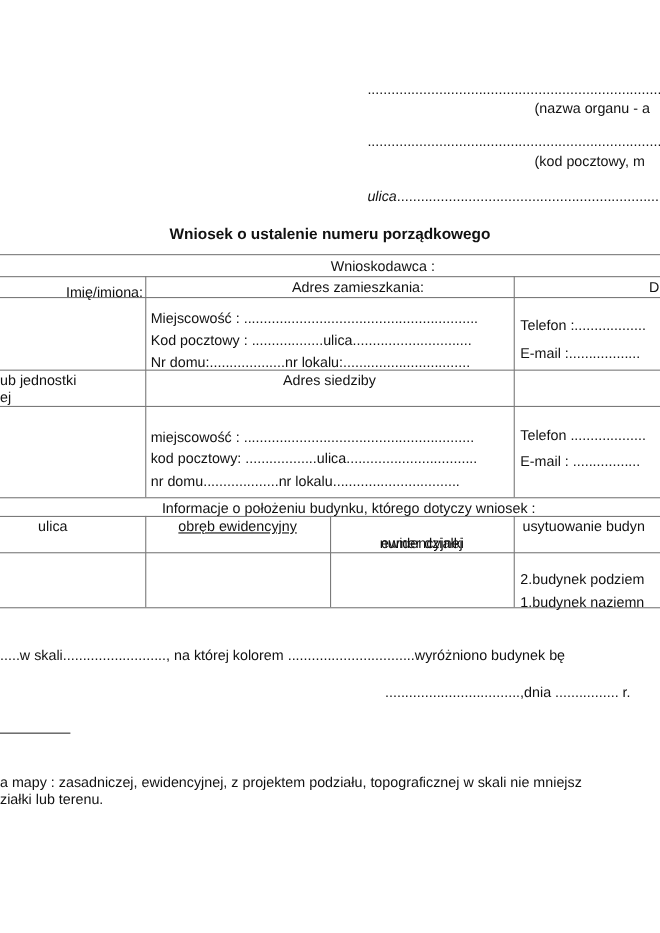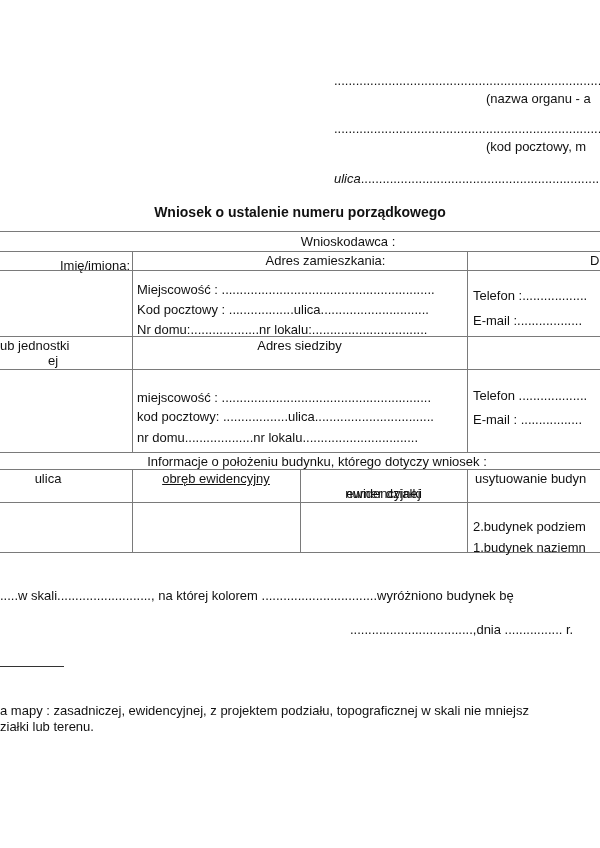--- a/index.html
+++ b/index.html
@@ -50,21 +50,21 @@
 <div class="abs" style="left:590px; top:253px;">D</div>
 
 <div class="abs" style="left:0; width:131px; top:271px; height:64px;"></div>
 <div class="abs" style="left:137px; top:282px; width:329px; overflow:hidden;">Miejscowość : ...........................................................</div>
 <div class="abs" style="left:137px; top:302px; width:329px; overflow:hidden;">Kod pocztowy : ..................ulica..............................</div>
 <div class="abs" style="left:137px; top:322px; width:329px; overflow:hidden;">Nr domu:...................nr lokalu:................................</div>
 <div class="abs" style="left:473px; top:288px;">Telefon :..................</div>
 <div class="abs" style="left:473px; top:313px;">E-mail :..................</div>
 
 <div class="abs" style="left:0; top:338px;">ub jednostki</div>
-<div class="abs" style="left:0; top:353px;margin-left:48px;">ej</div>
+<div class="abs" style="left:0; top:353px;">ej</div>
 <div class="abs center" style="left:132px; width:335px; top:338px;">Adres siedziby</div>
 
 <div class="abs" style="left:0; width:131px; top:370px; height:81px;"></div>
 <div class="abs" style="left:137px; top:390px; width:329px; overflow:hidden;">miejscowość : ..........................................................</div>
 <div class="abs" style="left:137px; top:409px; width:329px; overflow:hidden;">kod pocztowy: ..................ulica.................................</div>
 <div class="abs" style="left:137px; top:430px; width:329px; overflow:hidden;">nr domu...................nr lokalu................................</div>
 <div class="abs" style="left:473px; top:388px;">Telefon ...................</div>
 <div class="abs" style="left:473px; top:412px;">E-mail : .................</div>
 
 <div class="abs center" style="left:0; width:634px; top:454px;">Informacje o położeniu budynku, którego dotyczy wniosek :</div>

